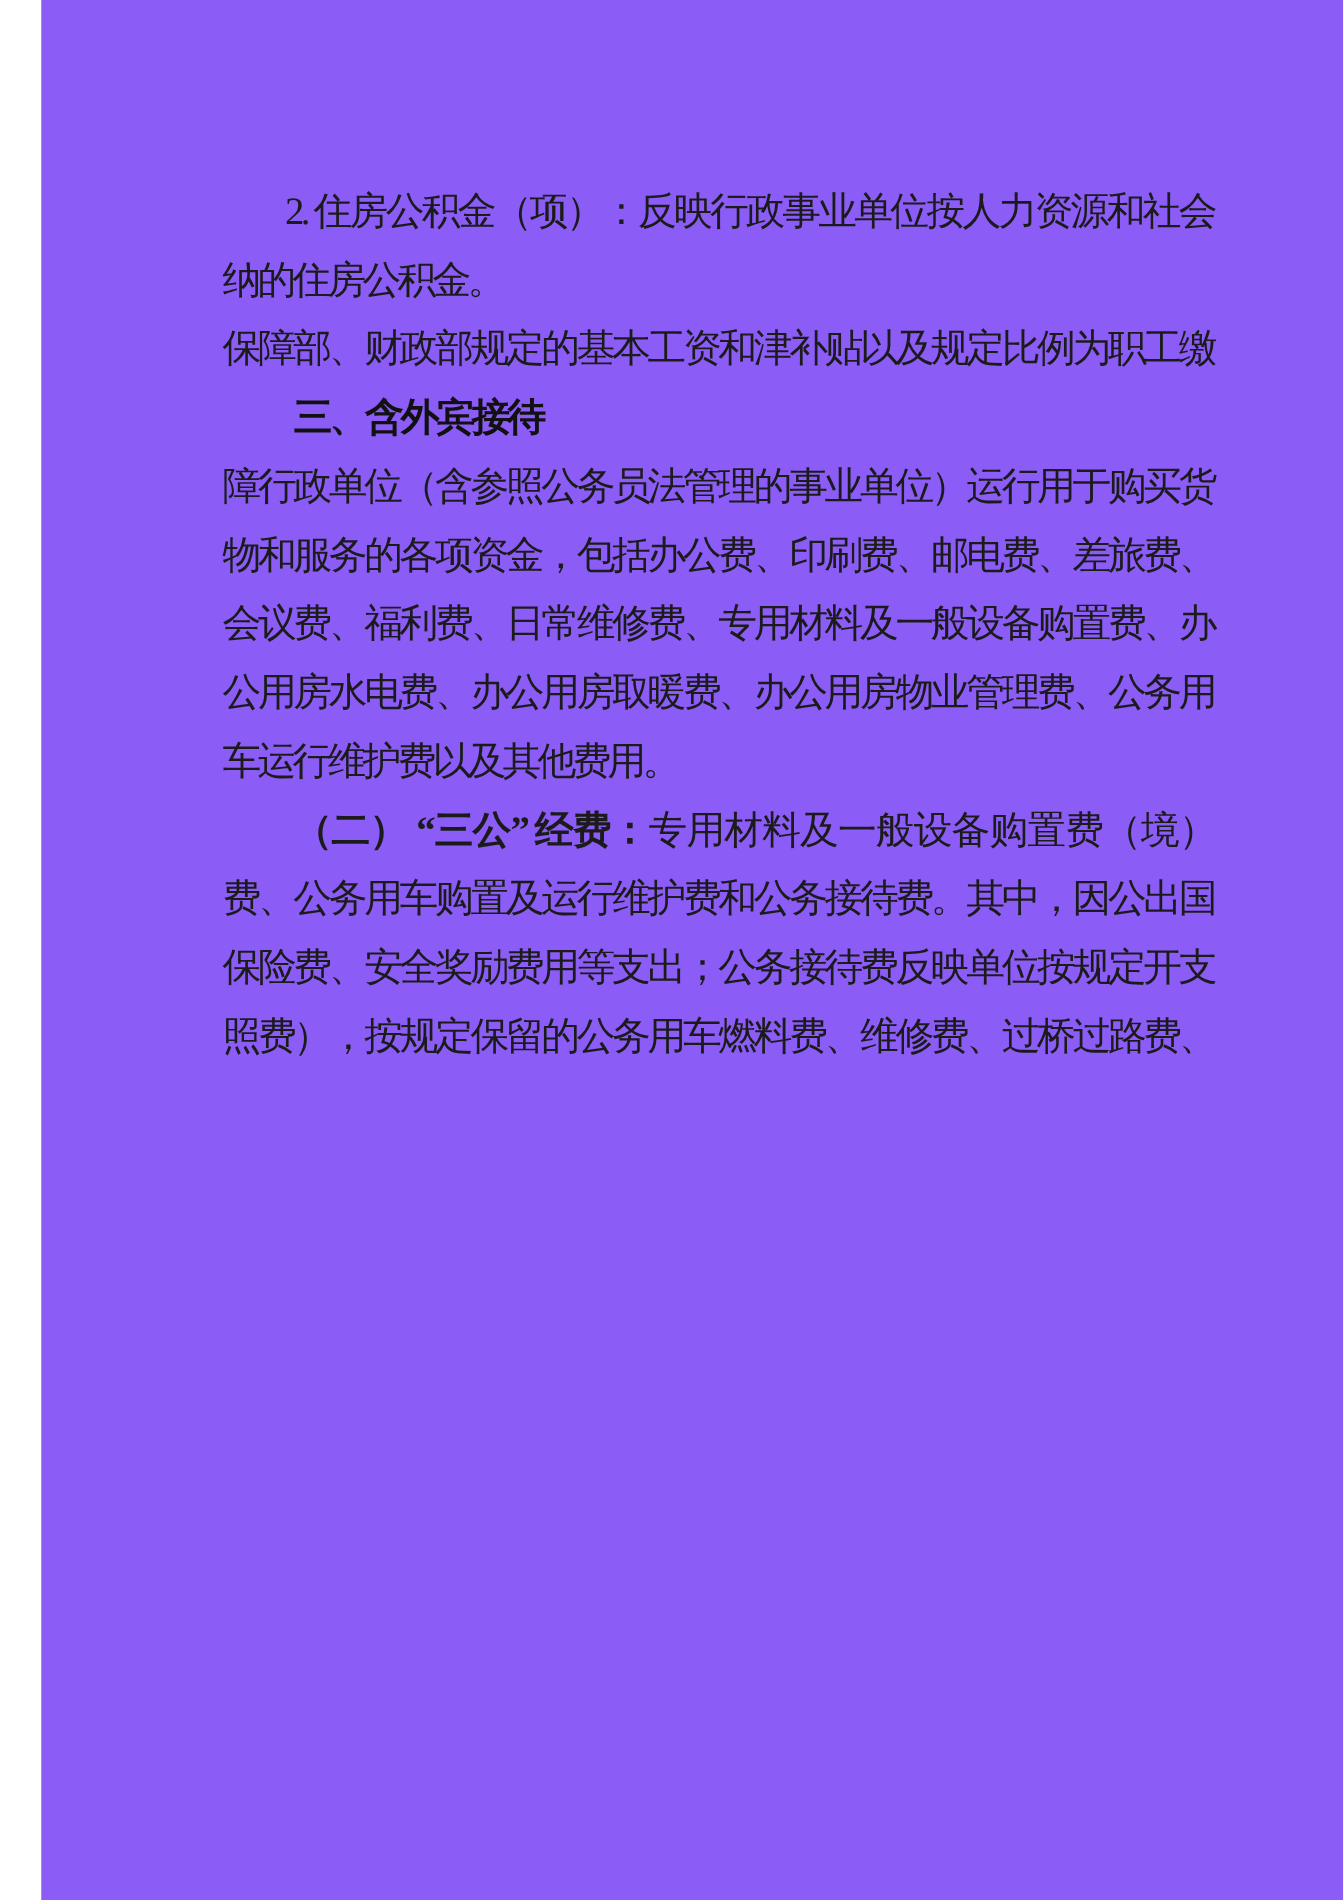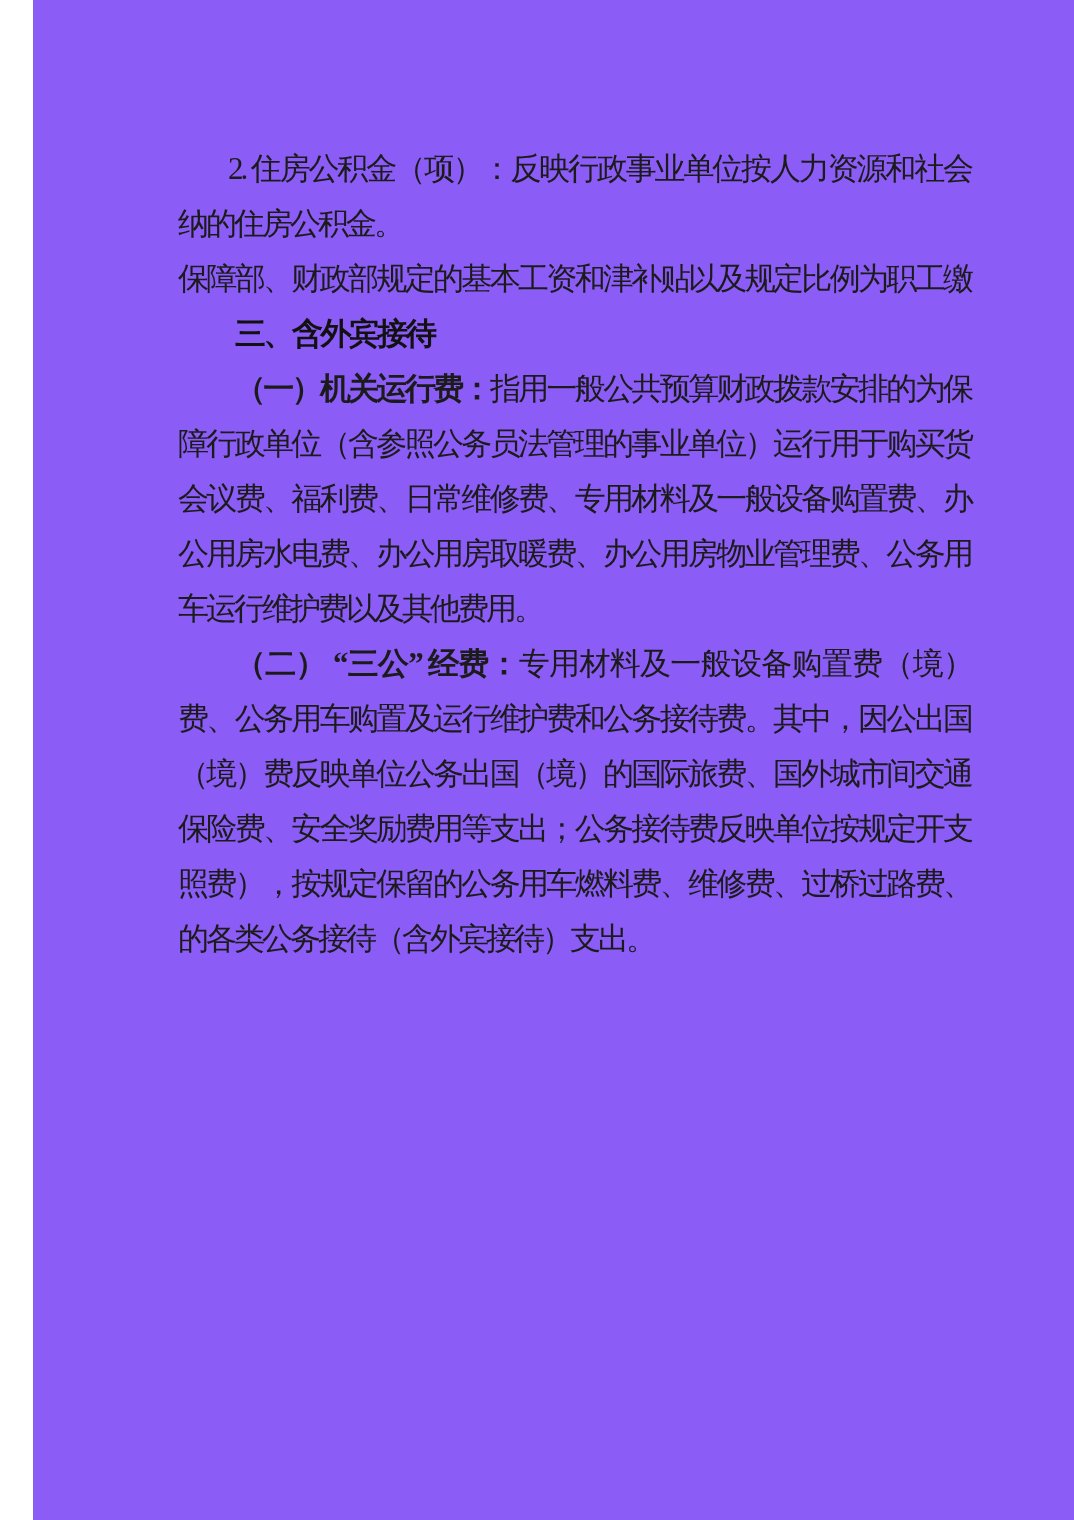--- a/index.html
+++ b/index.html
@@ -49,25 +49,23 @@
 </style>
 </head>
 <body>
 
 <div class="page">
   <div class="content">
       <div class="line body jst" style="padding-left: 50px;"><span>2. 住房公积金（项）：反映行政事业单位按人力资源和社会</span></div>
       <div class="line body"><span>纳的住房公积金。</span></div>
       <div class="line body jst"><span>保障部、财政部规定的基本工资和津补贴以及规定比例为职工缴</span></div>
       <div class="line heading" style="padding-left: 57px;"><span class="b">三、含外宾接待</span></div>
-      <div class="line body jst" style="padding-left: 57px;"><span class="b">（一）机关运行费：</span><span>指用一般公共预算财政拨款安排的为保</span></div>
       <div class="line body jst"><span>障行政单位（含参照公务员法管理的事业单位）运行用于购买货</span></div>
+      <div class="line body jst"><span>物和服务的各项资金，包括办公费、印刷费、邮电费、差旅费、</span></div>
       <div class="line body jst"><span>会议费、福利费、日常维修费、专用材料及一般设备购置费、办</span></div>
       <div class="line body jst"><span>公用房水电费、办公用房取暖费、办公用房物业管理费、公务用</span></div>
       <div class="line body"><span>车运行维护费以及其他费用。</span></div>
       <div class="line body jst" style="padding-left: 57px;"><span class="b">（二） “三公” 经费：</span><span>专用材料及一般设备购置费（境）</span></div>
       <div class="line body jst"><span>费、公务用车购置及运行维护费和公务接待费。其中，因公出国</span></div>
-      <div class="line body jst"><span>（境）费反映单位公务出国（境）的国际旅费、国外城市间交通</span></div>
       <div class="line body jst"><span>保险费、安全奖励费用等支出；公务接待费反映单位按规定开支</span></div>
       <div class="line body jst"><span>照费），按规定保留的公务用车燃料费、维修费、过桥过路费、</span></div>
-      <div class="line body"><span>的各类公务接待（含外宾接待）支出。</span></div>
     </div>
 </div>
 
 </body></html>

